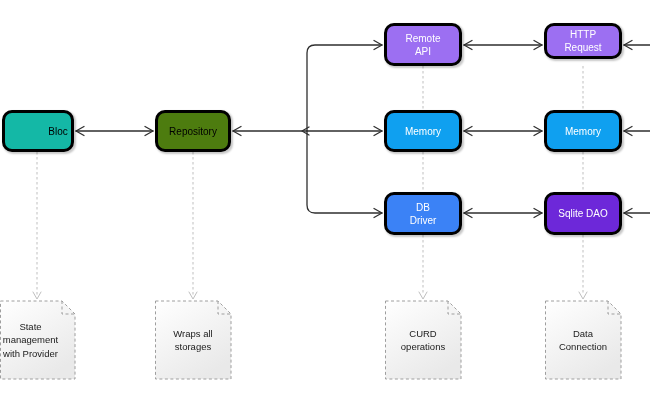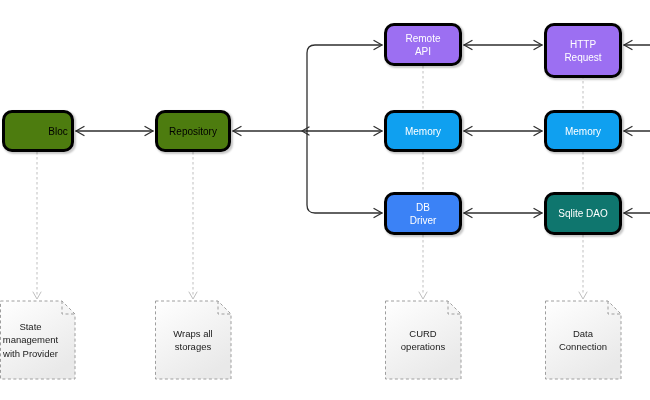--- a/index.html
+++ b/index.html
@@ -6,28 +6,28 @@
   body{width:650px;height:400px;overflow:hidden;font-family:"Liberation Sans",sans-serif;}
   #canvas{position:relative;width:650px;height:400px;background:#ffffff;}
   #wires{position:absolute;left:0;top:0;}
   .node{
     position:absolute;box-sizing:border-box;
     border:3px solid #000000;border-radius:10px;
     display:flex;align-items:center;justify-content:center;
     text-align:center;font-size:10px;line-height:1.3;white-space:pre-line;
     box-shadow:1.5px 1.5px 2px rgba(0,0,0,0.22);
   }
-  .node-bloc{left:2px;top:110px;width:72px;height:42px;background:#4d7c0f;color:#000000;padding-left:40px;}
+  .node-bloc{left:2px;top:110px;width:72px;height:42px;background:#14b8a6;color:#000000;padding-left:40px;}
   .node-repository{left:155px;top:110px;width:76px;height:42px;background:#4d7c0f;color:#000000;}
   .node-remote-api{left:384px;top:23px;width:78px;height:43px;background:#9C6FF2;color:#ffffff;}
-  .node-http-request{left:544px;top:23px;width:78px;height:55px;background:#9C6FF2;color:#ffffff;}
+  .node-http-request{left:544px;top:23px;width:78px;height:36px;background:#9C6FF2;color:#ffffff;}
   .node-memory-left{left:384px;top:110px;width:78px;height:42px;background:#0FA0F0;color:#ffffff;}
   .node-memory-right{left:544px;top:110px;width:78px;height:42px;background:#0FA0F0;color:#ffffff;}
   .node-db-driver{left:384px;top:192px;width:78px;height:43px;background:#3b82f6;color:#ffffff;}
-  .node-sqlite-dao{left:544px;top:192px;width:78px;height:43px;background:#0f766e;color:#ffffff;}
+  .node-sqlite-dao{left:544px;top:192px;width:78px;height:43px;background:#6d28d9;color:#ffffff;}
   .note-label{
     position:absolute;display:flex;align-items:center;justify-content:center;
     text-align:center;font-size:9.5px;line-height:1.4;color:#1a1a1a;white-space:pre-line;
   }
   .note-pos-0{left:0px;top:301px;width:61px;height:78px;}
   .note-pos-1{left:155px;top:301px;width:76px;height:78px;}
   .note-pos-2{left:385px;top:301px;width:76px;height:78px;}
   .note-pos-3{left:545px;top:301px;width:76px;height:78px;}
   .solid{stroke:#2f2f2f;stroke-width:1.3;fill:none;stroke-linejoin:round;stroke-linecap:round;}
   .dashedlink{stroke:#bfbfbf;stroke-width:1;fill:none;stroke-dasharray:2.5 2.5;}

